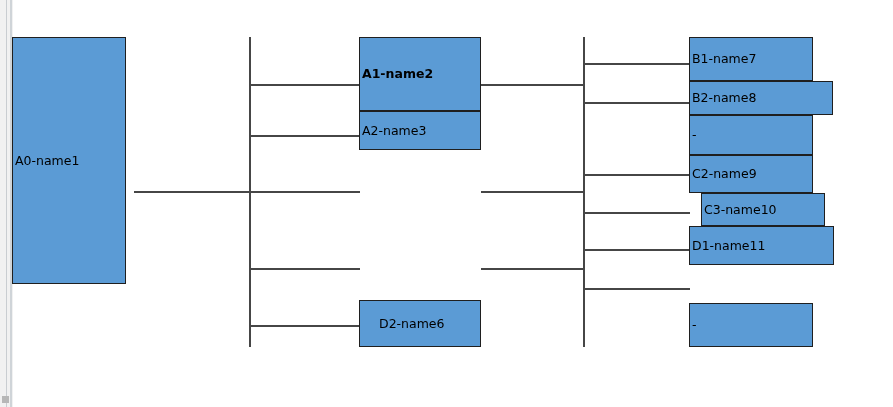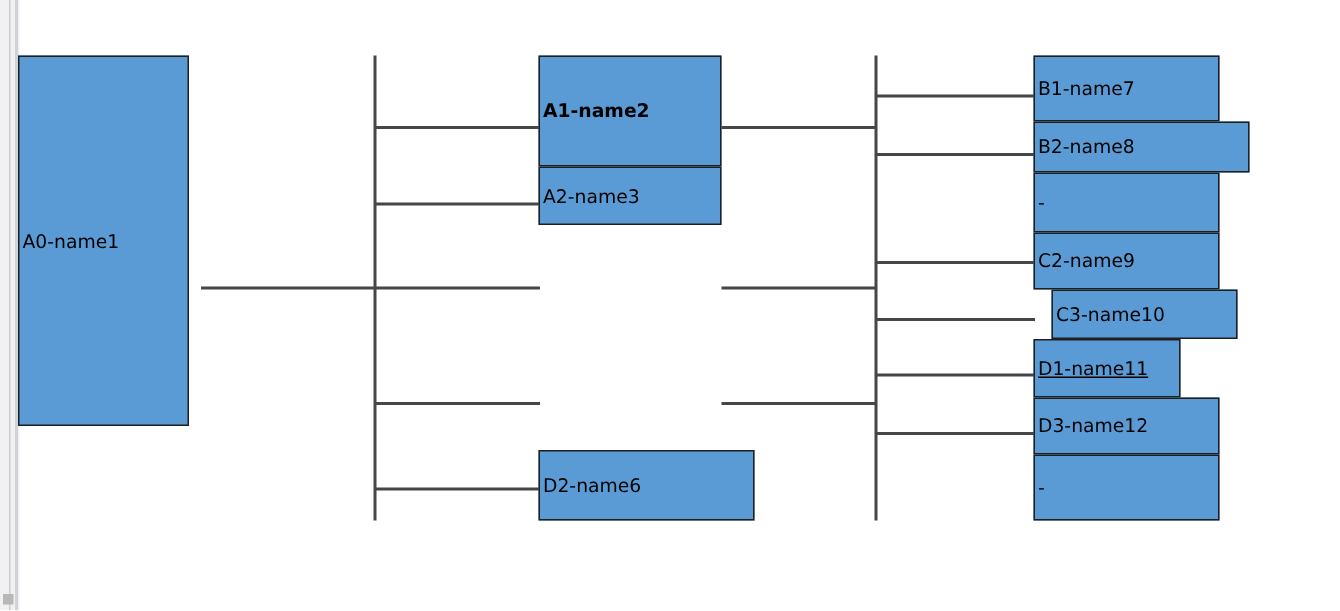--- a/index.html
+++ b/index.html
@@ -107,21 +107,21 @@
   <div class="hline" style="left:250px; top:191px; width:110px;"></div>
   <div class="hline" style="left:250px; top:268px; width:110px;"></div>
   <div class="hline" style="left:250px; top:325px; width:110px;"></div>
 
   <div class="box" style="left:359px; top:37px; width:122px; height:74px;font-weight:bold;">
     <span class="label">A1-name2</span>
   </div>
   <div class="box" style="left:359px; top:111px; width:122px; height:39px;">
     <span class="label">A2-name3</span>
   </div>
-  <div class="box" style="left:359px; top:300px; width:144px; height:47px;">
+  <div class="box" style="left:359px; top:300px; width:122px; height:47px;padding-left:17px;">
     <span class="label">D2-name6</span>
   </div>
 
   <div class="hline" style="left:481px; top:84px; width:103px;"></div>
   <div class="hline" style="left:481px; top:191px; width:103px;"></div>
   <div class="hline" style="left:481px; top:268px; width:103px;"></div>
 
   <div class="vline" style="left:583px; top:37px; height:310px;"></div>
 
   <div class="hline" style="left:584px; top:63px; width:106px;"></div>
@@ -139,23 +139,20 @@
   </div>
   <div class="box" style="left:689px; top:115px; width:124px; height:40px;">
     <span class="label">-</span>
   </div>
   <div class="box" style="left:689px; top:155px; width:124px; height:38px;align-items:center;">
     <span class="label">C2-name9</span>
   </div>
   <div class="box" style="left:689px; top:193px; width:124px; height:33px;margin-left:12px;">
     <span class="label">C3-name10</span>
   </div>
-  <div class="box" style="left:689px; top:226px; width:98px; height:39px;text-decoration:underline;">
+  <div class="box" style="left:689px; top:226px; width:145px; height:39px;">
     <span class="label">D1-name11</span>
-  </div>
-  <div class="box" style="left:689px; top:265px; width:124px; height:38px;">
-    <span class="label">D3-name12</span>
   </div>
   <div class="box" style="left:689px; top:303px; width:124px; height:44px;">
     <span class="label">-</span>
   </div>
 
 </div>
 
 </body></html>

